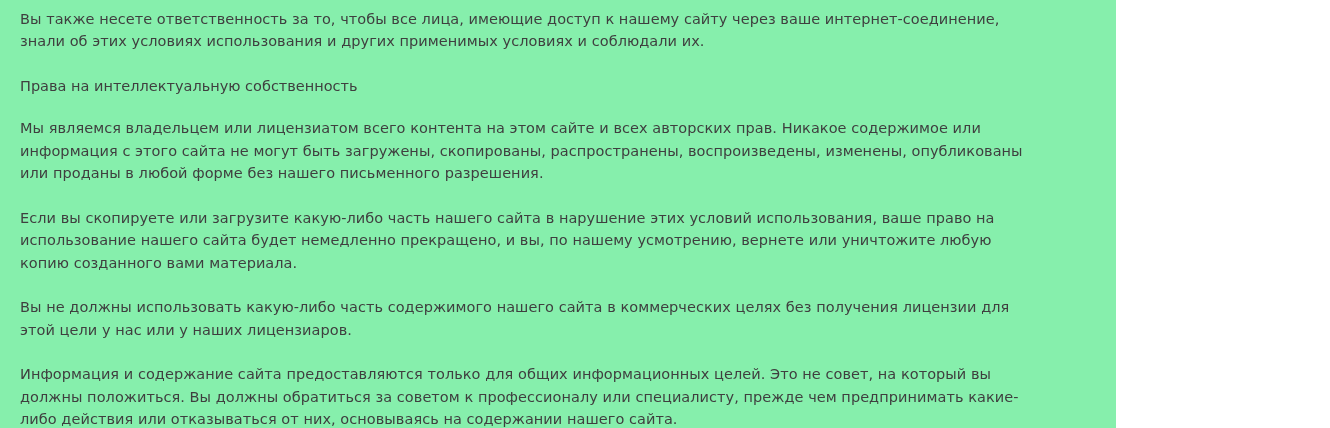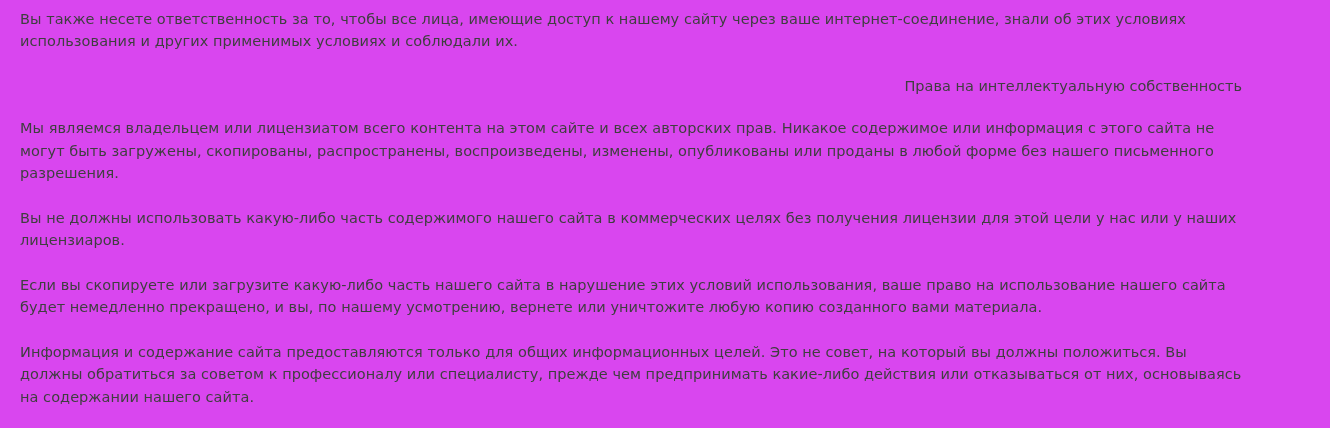--- a/index.html
+++ b/index.html
@@ -8,56 +8,55 @@
     background: #ffffff;
   }
   body {
     width: 1330px;
     height: 428px;
     overflow: hidden;
     font-family: "DejaVu Sans", sans-serif;
   }
   .page {
     box-sizing: border-box;
-    width: 1330px;
+    width: 1116px;
     height: 428px;
     padding: 8px 88px 0 20px;
-    background: #d946ef;
+    background: #86efac;
   }
   .para {
     margin: 0 0 22px 0;
     font-size: 14.5px;
     line-height: 1.55;
     color: #3f3f3f;
     text-align: left;
     letter-spacing: 0.05px;
   }
   .heading {
     margin: 0 0 20px 0;
     font-size: 14.5px;
     line-height: 1.55;
     color: #3f3f3f;
     font-weight: 400;
-    text-align: right;
   }
   .para:last-child, .heading:last-child {
     margin-bottom: 0;
   }
 </style>
 </head>
 <body>
 
 <div class="page">
 
   <p class="para">Вы также несете ответственность за то, чтобы все лица, имеющие доступ к нашему сайту через ваше интернет-соединение, знали об этих условиях использования и других применимых условиях и соблюдали их.</p>
 
   <p class="heading">Права на интеллектуальную собственность</p>
 
   <p class="para">Мы являемся владельцем или лицензиатом всего контента на этом сайте и всех авторских прав. Никакое содержимое или информация с этого сайта не могут быть загружены, скопированы, распространены, воспроизведены, изменены, опубликованы или проданы в любой форме без нашего письменного разрешения.</p>
 
+  <p class="para">Если вы скопируете или загрузите какую-либо часть нашего сайта в нарушение этих условий использования, ваше право на использование нашего сайта будет немедленно прекращено, и вы, по нашему усмотрению, вернете или уничтожите любую копию созданного вами материала.</p>
+
   <p class="para">Вы не должны использовать какую-либо часть содержимого нашего сайта в коммерческих целях без получения лицензии для этой цели у нас или у наших лицензиаров.</p>
-
-  <p class="para">Если вы скопируете или загрузите какую-либо часть нашего сайта в нарушение этих условий использования, ваше право на использование нашего сайта будет немедленно прекращено, и вы, по нашему усмотрению, вернете или уничтожите любую копию созданного вами материала.</p>
 
 
   <p class="para">Информация и содержание сайта предоставляются только для общих информационных целей. Это не совет, на который вы должны положиться. Вы должны обратиться за советом к профессионалу или специалисту, прежде чем предпринимать какие-либо действия или отказываться от них, основываясь на содержании нашего сайта.</p>
 
 </div>
 
 </body></html>

